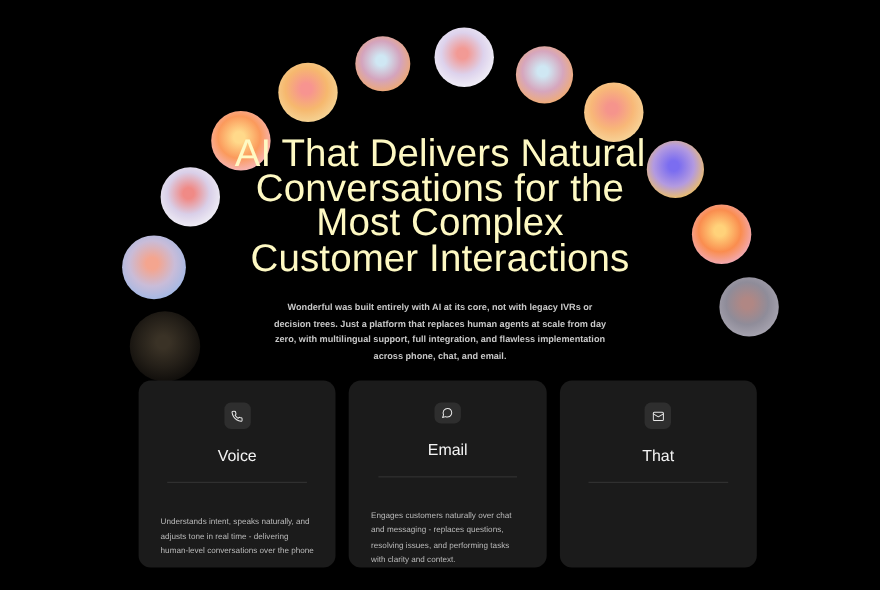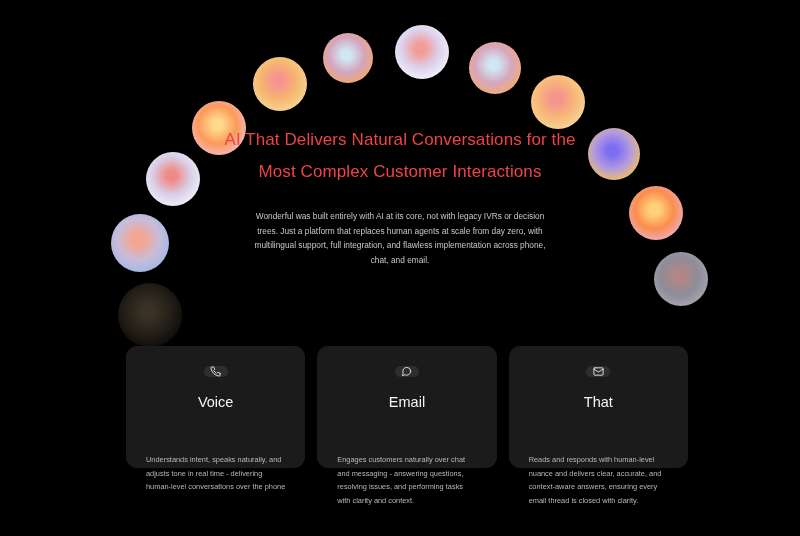--- a/index.html
+++ b/index.html
@@ -23,50 +23,50 @@
   }
 
   
   #hero {
     position:absolute;
     left:0; right:0; top:124px;
     text-align:center;
     z-index:5;
   }
   #headline {
-    color:#ef4444;
-    font-size:17px;
+    color:#fef9c3;
+    font-size:35px;
     line-height:31.5px;
     font-weight:400;
     letter-spacing:0.1px;
     padding:0 210px;
   }
   #subtitle {
     margin-top:22px;
     color:#c8c8c8;
     font-size:8.3px;
     line-height:14.6px;
-    font-weight:400;
+    font-weight:700;
     padding:0 245px;
   }
 
   
   #cards {
     position:absolute;
     left:126px; top:346px;
     width:562px;
     display:flex;
     gap:12px;
     z-index:5;
   }
   .card {
     flex:1 1 0;
     background:#1b1b1b;
     border-radius:11px;
-    height:122px;
+    height:170px;
     padding:20px 16px 0;
     display:flex;
     flex-direction:column;
     align-items:center;
   }
   .chip {
     width:24px; height:24px;
     border-radius:6px;
     background:#2e2e2e;
     display:flex;
@@ -135,29 +135,28 @@
     </div>
 
     <div class="card">
       <div class="chip">
         <svg viewBox="0 0 24 24" fill="none" stroke="#e8e8e8" stroke-width="2" stroke-linecap="round" stroke-linejoin="round">
           <path d="M21 11.5a8.4 8.4 0 0 1-.9 3.8 8.5 8.5 0 0 1-7.6 4.7 8.4 8.4 0 0 1-3.8-.9L3 21l1.9-5.7a8.4 8.4 0 0 1-.9-3.8 8.5 8.5 0 0 1 4.7-7.6 8.4 8.4 0 0 1 3.8-.9h.5a8.5 8.5 0 0 1 8 8v.5z"></path>
         </svg>
       </div>
       <div class="card-title">Email</div>
       <div class="divider"></div>
-      <div class="card-desc">Engages customers naturally over chat and messaging - answering questions, resolving issues, and performing tasks with clarity and context.</div>
+      <div class="card-desc">Engages customers naturally over chat and messaging - replaces questions, resolving issues, and performing tasks with clarity and context.</div>
     </div>
 
     <div class="card">
       <div class="chip">
         <svg viewBox="0 0 24 24" fill="none" stroke="#e8e8e8" stroke-width="2" stroke-linecap="round" stroke-linejoin="round">
           <rect x="2" y="4" width="20" height="16" rx="2"></rect>
           <path d="m22 7-10 6L2 7"></path>
         </svg>
       </div>
       <div class="card-title">That</div>
       <div class="divider"></div>
-      <div class="card-desc">Reads and responds with human-level nuance and delivers clear, accurate, and context-aware answers, ensuring every email thread is closed with clarity.</div>
     </div>
 
   </div>
 </div>
 
 </body></html>

